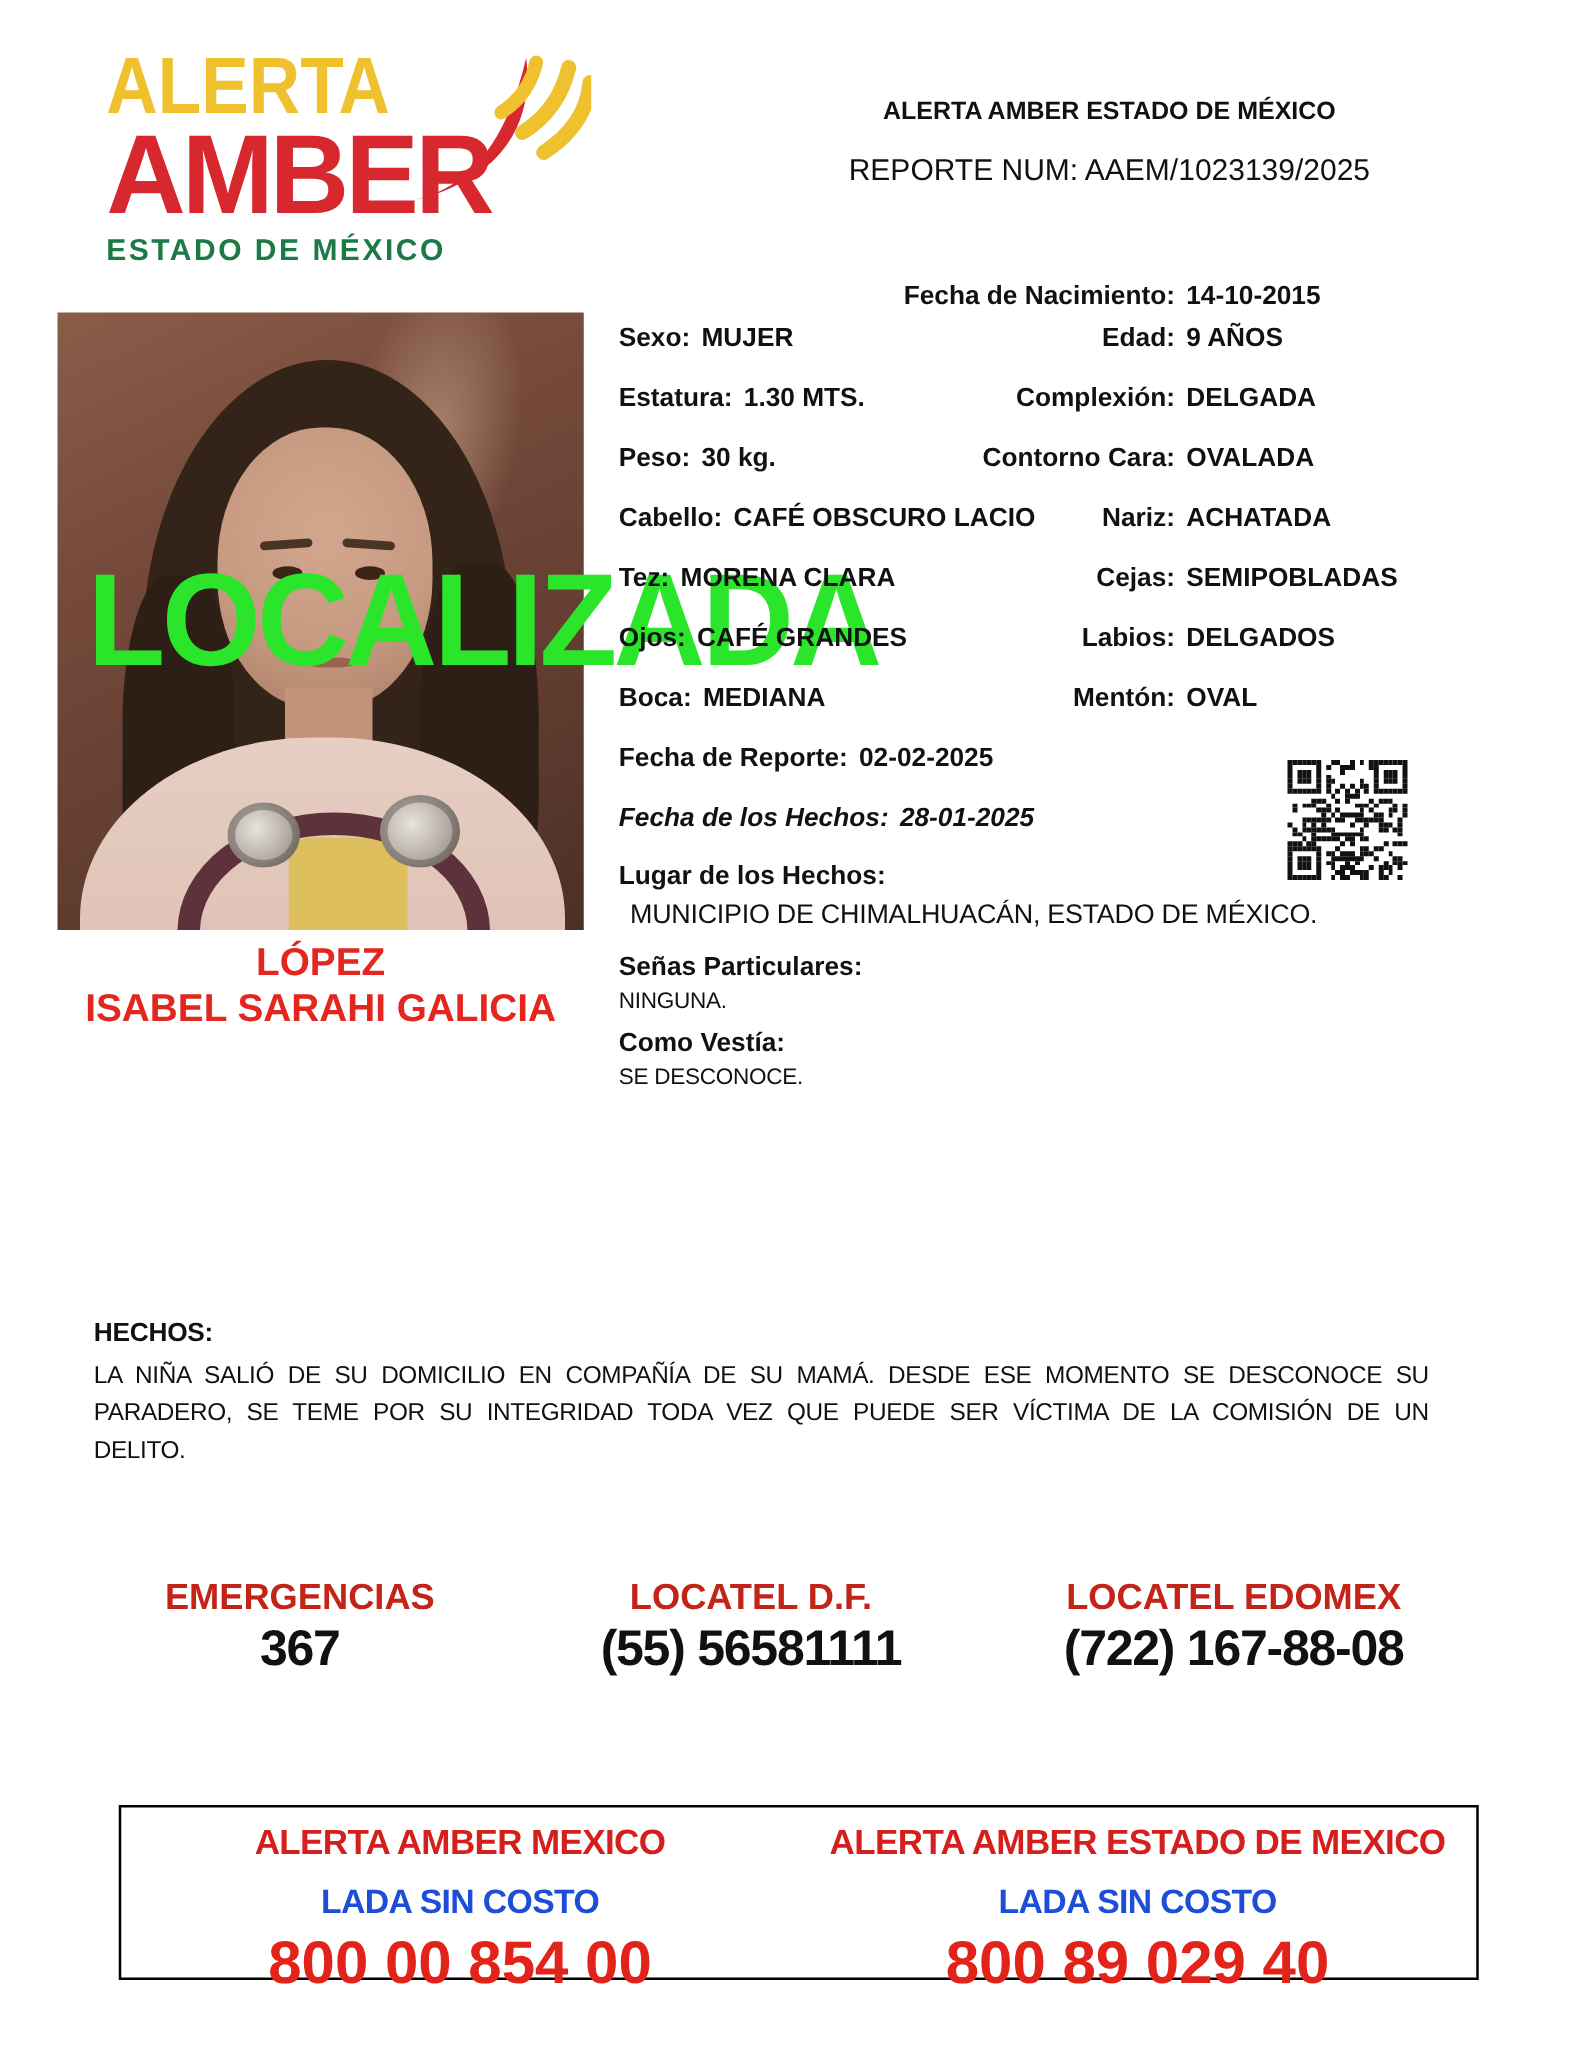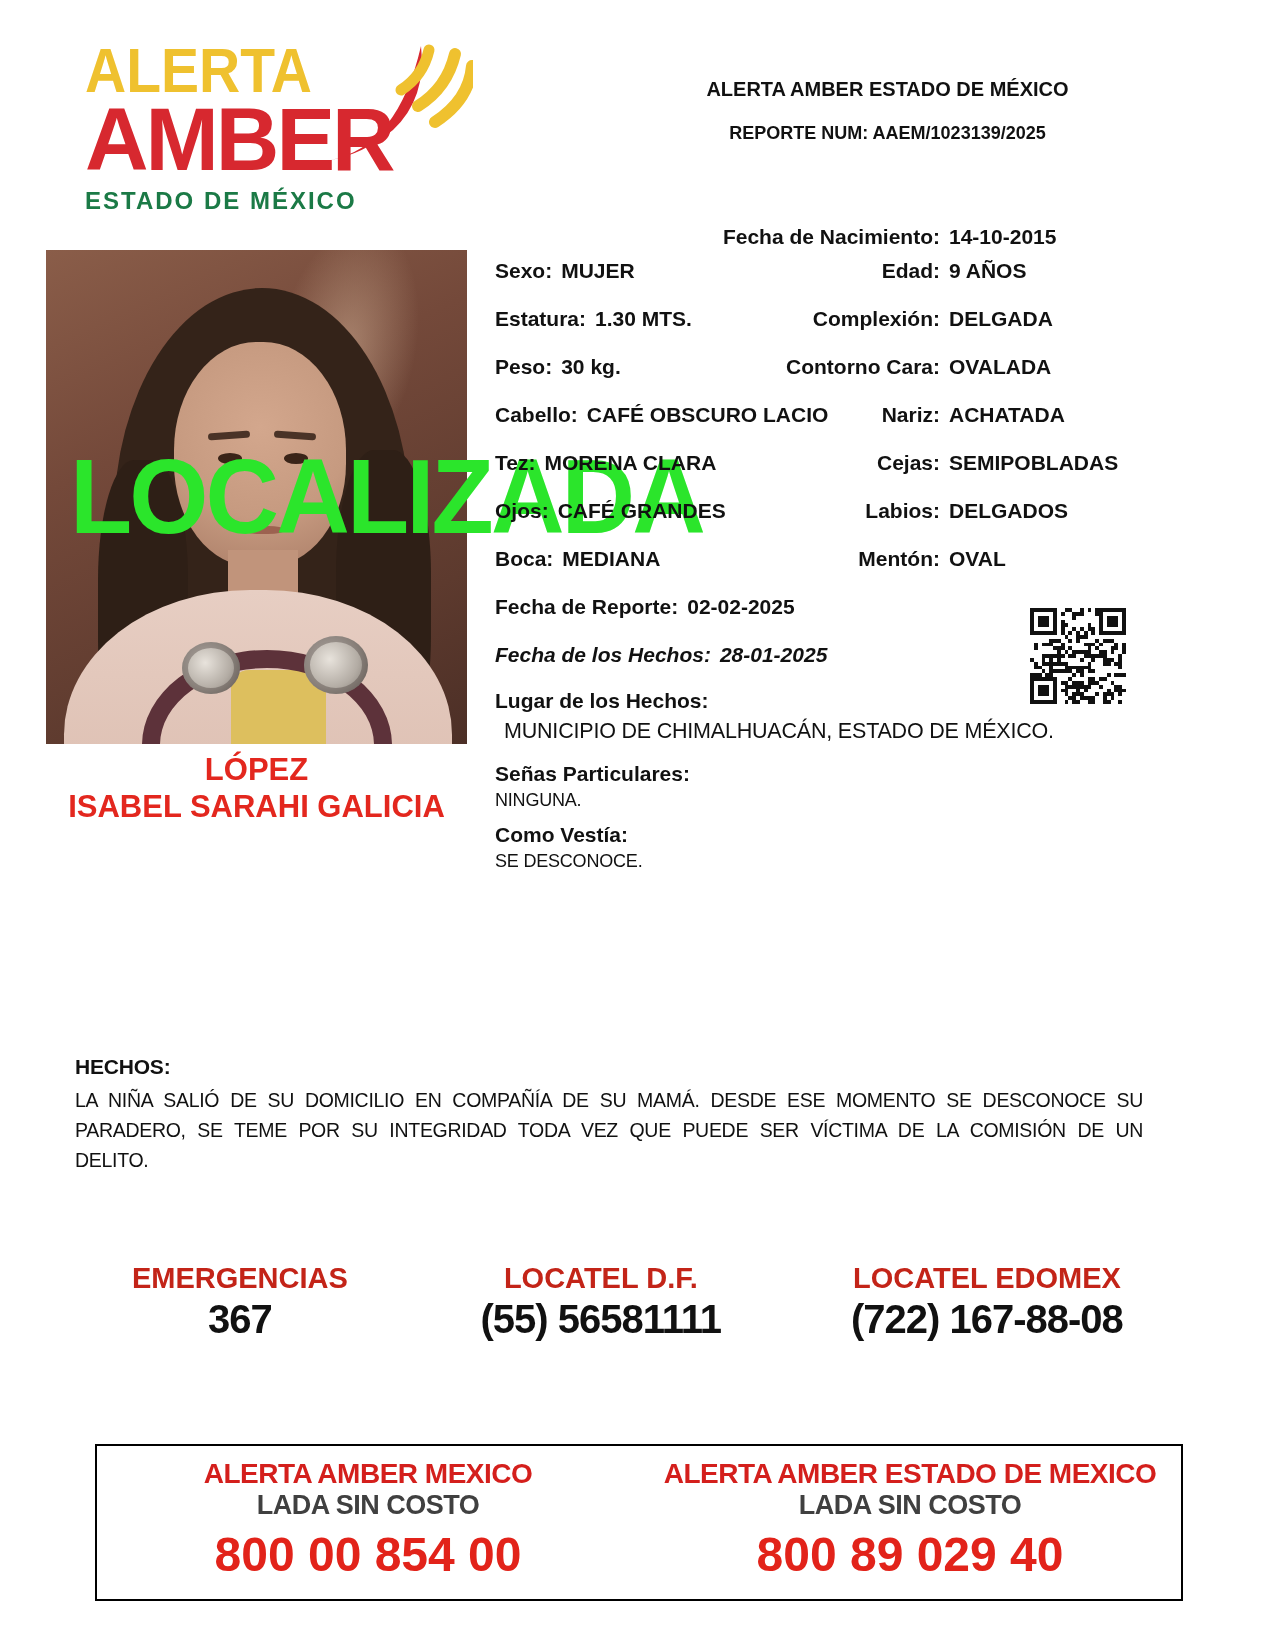--- a/index.html
+++ b/index.html
@@ -10,21 +10,21 @@
   
   .logo { position:absolute; left:85px; top:38px; width:330px; height:180px; }
   .logo-l1 { color:#EFC12F; font-size:57px; font-weight:800; letter-spacing:0px; line-height:1; transform:scaleY(1.12); transform-origin:left top; }
   .logo-l2 { color:#D7282F; font-size:88px; font-weight:800; letter-spacing:-3px; line-height:0.95; margin-top:2px; transform:scaleY(1.02); transform-origin:left top; }
   .logo-l3 { color:#1B7A46; font-size:24px; font-weight:800; letter-spacing:2px; margin-top:6px; }
   .logo-swoosh { position:absolute; left:238px; top:-10px; width:150px; height:150px; }
 
   
   .hdr { position:absolute; left:600px; top:58px; width:575px; text-align:center; }
   .hdr-title { font-size:20px; font-weight:800; letter-spacing:0px;margin-top:20px; }
-  .hdr-report { font-size:18px; font-weight:700; margin-top:22px; }
+  .hdr-report { font-size:24px; font-weight:400; margin-top:22px; }
 
   
   .photo { position:absolute; left:46px; top:250px; width:421px; height:494px; overflow:hidden; z-index:1;
            background:linear-gradient(155deg,#8a5d49 0%,#74493a 35%,#5d3a2e 75%,#4c2f26 100%); }
   .photo .streak { position:absolute; left:230px; top:-30px; width:140px; height:260px; background:radial-gradient(ellipse at center, rgba(230,200,170,.45), rgba(230,200,170,0) 70%); transform:rotate(12deg); }
   .photo .hair { position:absolute; left:68px; top:38px; width:296px; height:420px; background:#342319; border-radius:50% 50% 42% 42% / 55% 55% 40% 40%; }
   .photo .hair-l { position:absolute; left:52px; top:210px; width:90px; height:300px; background:#2e1f16; border-radius:40%; }
   .photo .hair-r { position:absolute; left:290px; top:200px; width:95px; height:310px; background:#2e1f16; border-radius:40%; }
   .photo .face { position:absolute; left:128px; top:92px; width:172px; height:225px; border-radius:48% 48% 46% 46%; background:radial-gradient(circle at 50% 38%, #d3a78d 0%, #c69a80 55%, #a97c66 100%); }
   .photo .brow-l { position:absolute; left:162px; top:182px; width:42px; height:7px; background:#4a3327; border-radius:4px; transform:rotate(-4deg); }
@@ -68,24 +68,24 @@
   .hechos-title { font-size:21px; font-weight:800; letter-spacing:-0.2px; }
   .hechos-text { font-size:19.5px; margin-top:6px; text-align:justify; line-height:1.55; letter-spacing:-0.3px; word-spacing:3px; }
 
   
   .contacts { position:absolute; left:72px; top:1262px; width:1108px; display:grid; grid-template-columns:1fr 1.15fr 1.15fr; }
   .contact { text-align:center; }
   .c-label { color:#C32418; font-size:29px; font-weight:800; }
   .c-num { color:#111; font-size:40px; font-weight:800; margin-top:2px; letter-spacing:-1px; }
 
   
-  .hotbox { position:absolute; left:95px; top:1444px; width:1088px; height:157px; border:2px solid #000; display:grid; grid-template-columns:1fr 1fr; padding-top:12px; }
+  .hotbox { position:absolute; left:95px; top:1444px; width:1088px; height:140px; border:2px solid #000; display:grid; grid-template-columns:1fr 1fr; padding-top:12px; }
   .hot { text-align:center; }
   .h-title { color:#D41F1C; font-size:28px; font-weight:800; letter-spacing:-0.5px; }
-  .h-sub { color:#404040; font-size:27px; font-weight:800; margin-top:0px; letter-spacing:-0.5px; }
+  .h-sub { color:#1d4ed8; font-size:27px; font-weight:800; margin-top:16px; letter-spacing:-0.5px; }
   .h-num { color:#E2231A; font-size:48px; font-weight:800; margin-top:6px; letter-spacing:0px; }
 </style>
 </head>
 <body>
 
 <div id="page">
 
   <div class="logo">
     <svg class="logo-swoosh" viewBox="0 0 150 150">
       <path d="M8,132 Q75,118 98,18 Q104,70 70,102 Q40,126 8,132 Z" fill="#D7282F"></path>

